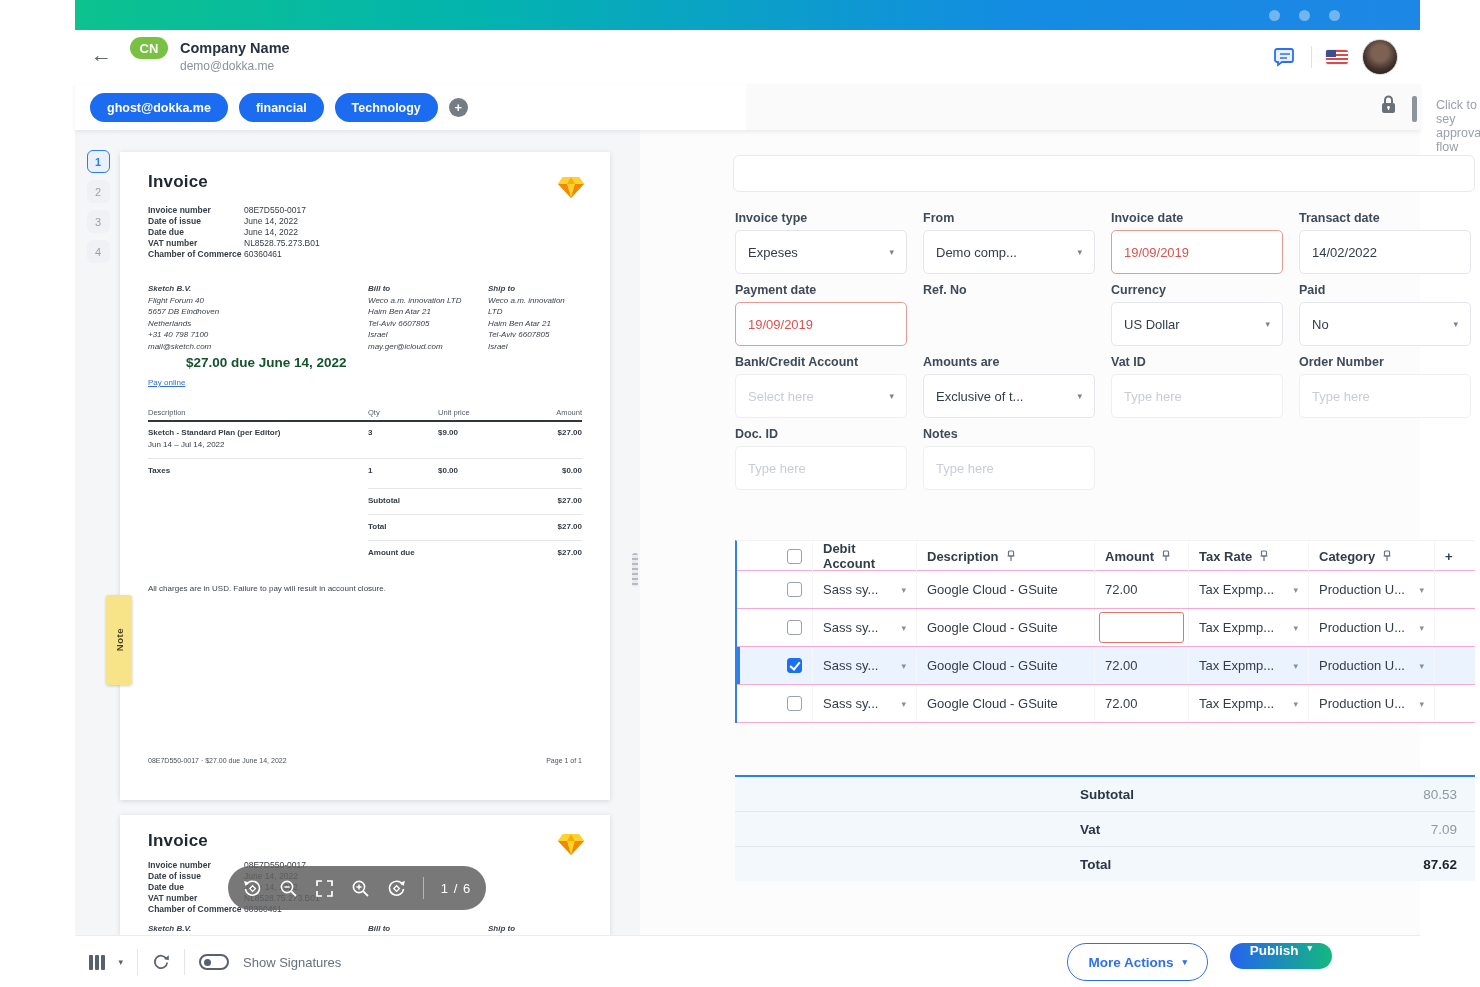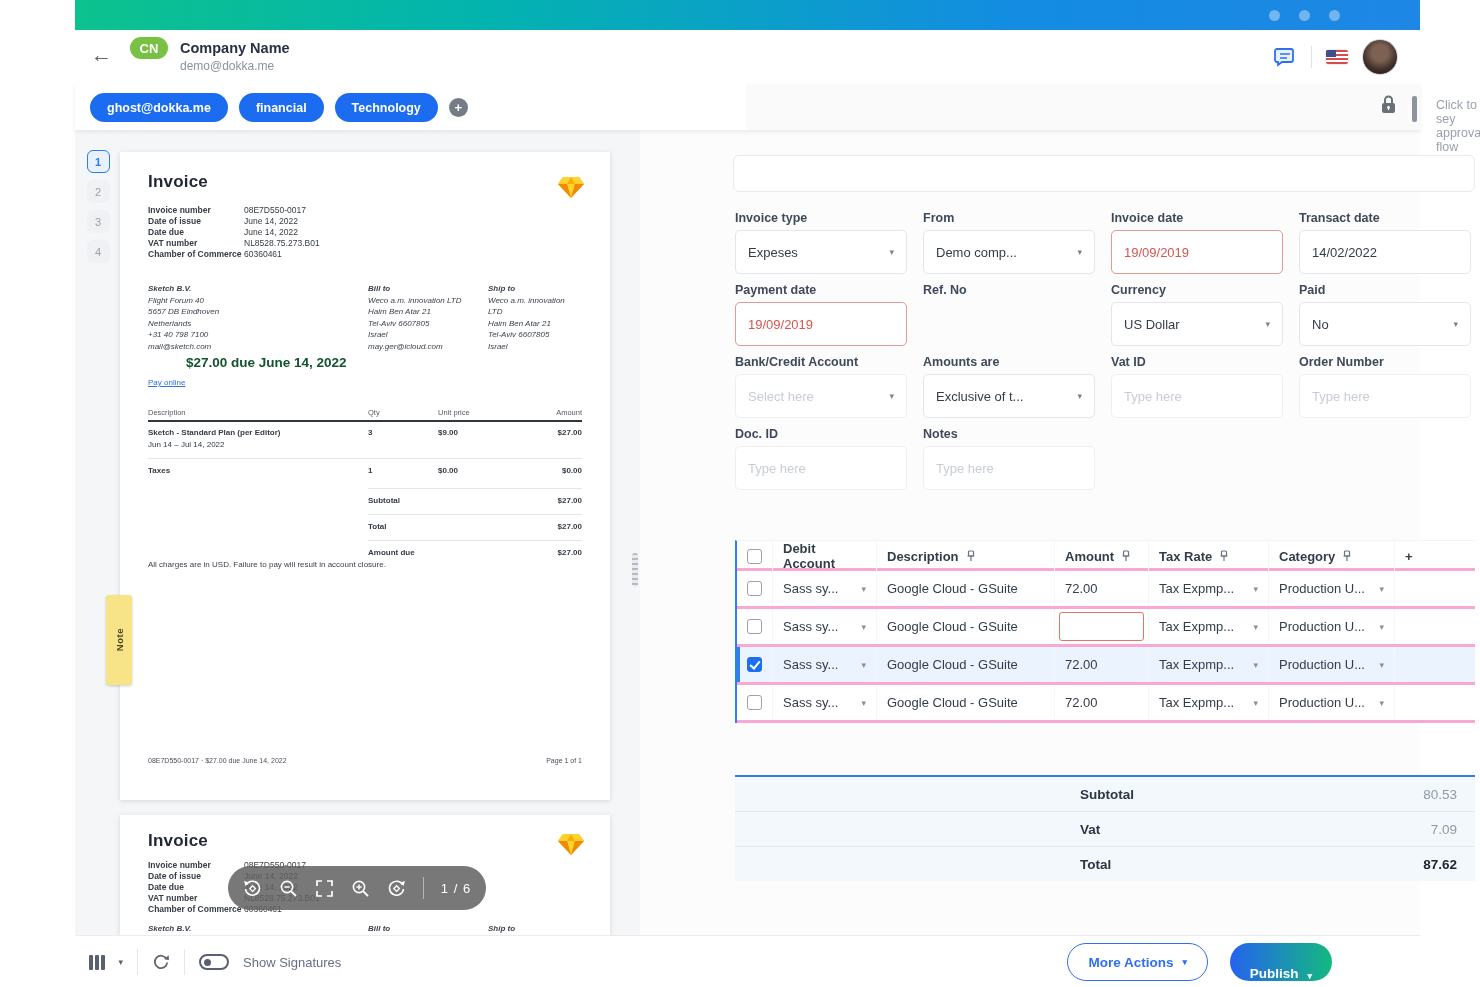--- a/index.html
+++ b/index.html
@@ -70,21 +70,21 @@
   .meta .mr{display:flex;}
   .meta .ml{width:96px;font-weight:bold;}
   .addr{position:absolute;font-size:8px;line-height:11.5px;color:#3c434d;font-style:italic;}
   .addr .b{font-weight:bold;}
   .due{position:absolute;left:28px;font-size:13.5px;font-weight:bold;color:#14532d;margin-left:38px;}
   .paylink{position:absolute;left:28px;font-size:8px;color:#2f6fe4;text-decoration:underline;cursor:pointer;}
   .ith{position:absolute;font-size:7.5px;color:#555c66;}
   .itb{position:absolute;font-size:8px;}
   .hairline{position:absolute;height:1px;background:#e3e5e8;}
   .blackline{position:absolute;height:1.5px;background:#30363e;}
-  .fnote{position:absolute;left:28px;font-size:8px;color:#3c434d;}
+  .fnote{position:absolute;left:28px;font-size:8px;color:#3c434d;margin-top:24px;}
   .pfoot{position:absolute;left:28px;right:28px;display:flex;justify-content:space-between;font-size:7px;color:#4a515b;}
 
   .notetab{position:absolute;left:31px;top:465px;width:26px;height:90px;background:#f8e488;border-radius:3px;
     box-shadow:0 1px 3px rgba(0,0,0,.2);display:flex;align-items:center;justify-content:center;cursor:pointer;z-index:4;}
   .notetab span{writing-mode:vertical-rl;transform:rotate(180deg);font-size:9.5px;font-weight:bold;color:#4a4420;letter-spacing:.5px;}
 
   .vtoolbar{position:absolute;left:153px;top:736px;width:258px;height:44px;border-radius:22px;
     background:rgba(96,96,96,.85);display:flex;align-items:center;justify-content:center;gap:17px;z-index:5;}
   .vtoolbar .tbtn{display:flex;align-items:center;cursor:pointer;}
   .vtoolbar .tdiv{width:1px;height:22px;background:rgba(255,255,255,.45);}
@@ -99,21 +99,21 @@
   .field{height:44px;border:1px solid var(--border);border-radius:5px;background:#fff;
     display:flex;align-items:center;padding:0 12px;font-size:13px;color:var(--ink2);cursor:pointer;}
   .field .caret{margin-left:auto;font-size:9px;color:#7c828a;}
   .field.err{border-color:var(--errb);color:var(--err);}
   .field.ph{border-color:#edeff1;color:var(--ph);}
 
   
   .ltable{position:absolute;left:95px;top:410px;width:740px;background:#fff;border-left:2px solid var(--blue2);
     border-top:1px solid #f0f2f5;}
   .lrow{display:grid;grid-template-columns:36px 104px 178px 94px 120px 126px 1fr;align-items:center;
-    border-bottom:3px solid #f9a8d4;height:38px;}
+    border-bottom:1px solid #f9a8d4;height:38px;padding-left:40px;}
   .lrow.head{height:30px;font-size:12px;font-weight:bold;color:var(--ink2);}
   .lrow>div{height:100%;display:flex;align-items:center;padding:0 10px;border-right:1px solid #f4f6f8;
     font-size:13px;color:var(--ink2);position:relative;}
   .lrow>div:last-child{border-right:none;}
   .lrow .num{justify-content:flex-start;}
   .cbwrap{justify-content:center;}
   .cb{width:15px;height:15px;border:1.5px solid #9aa2ac;border-radius:3px;background:#fff;cursor:pointer;position:relative;}
   .lrow.selected{background:#eaf3fe;box-shadow:inset 3px 0 0 var(--blue2);}
   .lrow.selected .cb{background:var(--blue);border-color:var(--blue);}
   .lrow.selected .cb:after{content:"";position:absolute;left:4px;top:1px;width:4px;height:8px;
@@ -138,23 +138,23 @@
   .colicon{display:flex;gap:2.5px;}
   .colicon i{width:3.5px;height:15px;background:#596070;border-radius:1px;}
   .smallcaret{font-size:9px;color:#596070;}
   .fdiv{width:1px;height:26px;background:#e6e6e9;}
   .toggle{width:30px;height:16px;border:2px solid #596070;border-radius:9px;position:relative;cursor:pointer;}
   .toggle i{position:absolute;left:3px;top:2.5px;width:7px;height:7px;border-radius:50%;background:#596070;}
   .siglabel{font-size:13px;color:#667080;}
   .morebtn{position:absolute;right:212px;top:7px;height:38px;padding:0 20px;border-radius:19px;
     border:1.5px solid #2e6ff0;background:#fff;color:#2e6ff0;font-size:13.5px;font-weight:bold;
     display:flex;align-items:center;gap:9px;cursor:pointer;}
-  .pubbtn{position:absolute;right:88px;top:7px;height:38px;padding:0 20px;border-radius:19px;border:none;
+  .pubbtn{position:absolute;right:88px;top:7px;height:26px;padding:0 20px;border-radius:19px;border:none;
     background:linear-gradient(90deg,#2563ef 0%,#13b97f 100%);color:#fff;font-size:13.5px;font-weight:bold;
-    display:flex;align-items:flex-end;gap:9px;cursor:pointer;}
+    display:flex;align-items:flex-start;gap:9px;cursor:pointer;}
   .caretw{font-size:9px;}
   svg{display:block;}
 </style>
 </head>
 <body>
 
 <div id="stage">
 
   <div class="abs gradbar">
     <div class="abs windots">

